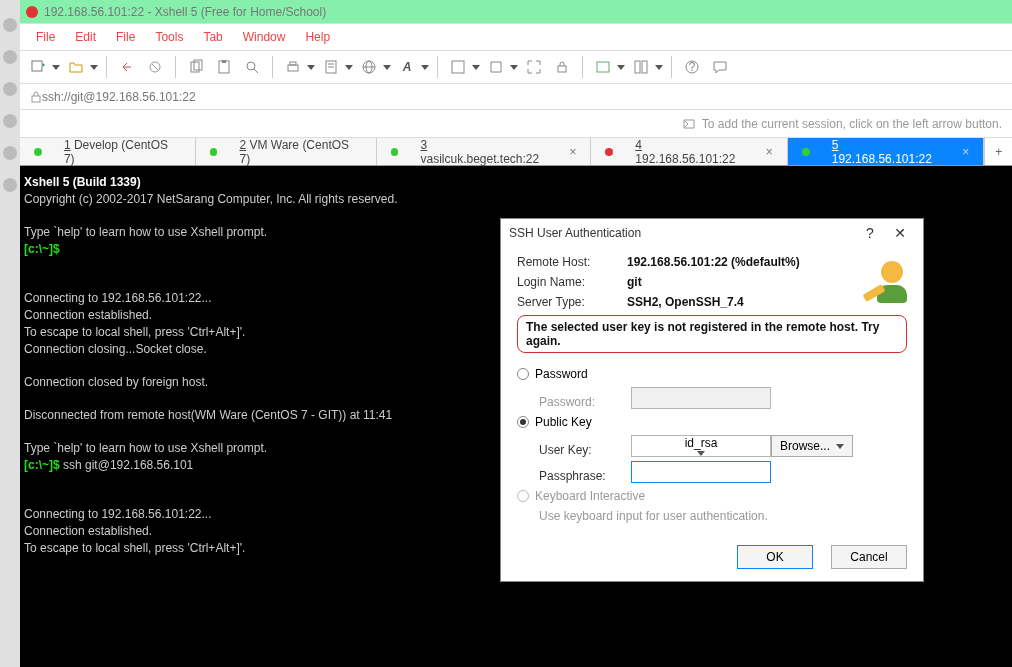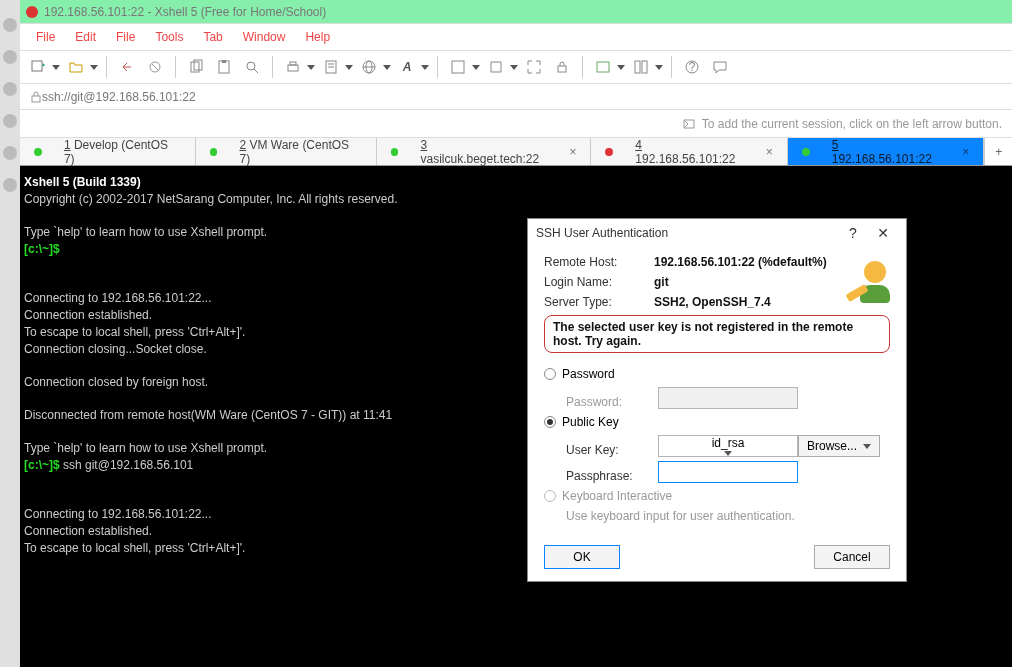--- a/index.html
+++ b/index.html
@@ -21,33 +21,33 @@
 .tb-btn { width:24px; height:24px; display:flex; align-items:center; justify-content:center; color:#555; position:relative; }
 .tb-drop { border-left:4px solid transparent; border-right:4px solid transparent; border-top:5px solid #555; margin-left:2px; }
 .tb-combo { display:flex; align-items:center; }
 
 .addrbar { height:26px; border-bottom:1px solid #ddd; display:flex; align-items:center; padding:0 10px; color:#777; }
 
 .infobar { height:28px; border-bottom:1px solid #ddd; display:flex; align-items:center; padding:0 10px; color:#999; gap:6px;justify-content:flex-end; }
 
 .tabstrip { height:28px; display:flex; align-items:stretch; background:#f6f6f6; border-bottom:1px solid #999; }
 .tab { display:flex; align-items:center; padding:0 14px; border-right:1px solid #ccc; color:#444; gap:22px; cursor:default; min-width:160px; position:relative; }
-.tab.active { background:#0a84ff; color:#0f172a; }
+.tab.active { background:#0a84ff; color:#ffffff; }
 .dot { width:8px; height:8px; border-radius:50%; display:inline-block; }
 .dot.green { background:#3c3; }
 .dot.red { background:#d33; }
 .tab .close { margin-left:auto; color:inherit; opacity:.7; }
 .tab-plus { width:28px; display:flex; align-items:center; justify-content:center; border-left:1px solid #ccc; background:#fff; color:#666; }
 .tab u { text-underline-offset:1px; }
 
 .terminal { position:absolute; left:0; right:0; top:166px; bottom:0; background:#000; color:#ccc; font-family:"Consolas","Courier New",monospace; font-size:13px; padding:8px 4px; white-space:pre; line-height:16px; }
 .terminal .bold { font-weight:bold; color:#fff; }
 .terminal .prompt { color:#2d2; font-weight:bold; }
 
-.dialog { position:absolute; left:480px; top:218px; width:380px; background:#fff; border:1px solid #888; box-shadow:2px 2px 8px rgba(0,0,0,.3);margin-left:27px; }
+.dialog { position:absolute; left:480px; top:218px; width:424px; background:#fff; border:1px solid #888; box-shadow:2px 2px 8px rgba(0,0,0,.3); }
 .dlg-title { height:28px; display:flex; align-items:center; padding:0 8px; background:#fff; }
 .dlg-title .ttl { flex:1; color:#333; }
 .dlg-title .help, .dlg-title .x { width:30px; text-align:center; color:#333; font-size:14px; }
 .dlg-body { padding:8px 16px 12px; }
 .info-grid { display:grid; grid-template-columns:110px 1fr; row-gap:6px; margin-right:50px; }
 .info-grid .lbl { color:#333; }
 .info-grid .val { color:#111; }
 .info-grid .val.bold { font-weight:bold; }
 .keyicon { position:absolute; right:16px; top:40px; width:44px; height:44px; }
 .keyicon .head { width:22px; height:22px; border-radius:50%; background:#f5b942; position:absolute; right:4px; top:2px; }
@@ -66,21 +66,21 @@
 .field-row .flabel { width:92px; color:#333; }
 .field-row .flabel.dis { color:#999; }
 .txt { border:1px solid #b5b5b5; background:#fff; height:22px; width:140px; padding:0 4px; }
 .txt.dis { background:#f0f0f0; color:#999; }
 .select { border:1px solid #b5b5b5; height:22px; width:140px; display:flex; align-items:center; padding:0 4px; justify-content:space-between;flex-direction:column; }
 .select .sarrow { border-left:4px solid transparent; border-right:4px solid transparent; border-top:5px solid #555; }
 .txt.focus { border:1px solid #0a84ff; }
 .btn-sm { border:1px solid #aaa; background:#f4f4f4; height:22px; padding:0 8px; display:flex; align-items:center; gap:4px; }
 .sub { color:#999; margin:0 0 0 22px; }
 
-.dlg-btns { display:flex; justify-content:space-between; gap:18px; padding:10px 16px 12px; }
+.dlg-btns { display:flex; justify-content:flex-end; gap:18px; padding:10px 16px 12px; }
 .btn { border:1px solid #aaa; background:#f4f4f4; min-width:76px; height:24px; display:flex; align-items:center; justify-content:center; }
 .btn.primary { border:1px solid #0a84ff; }
 
 svg { display:block; }
 </style>
 </head>
 <body>
 
 <div class="sidebar">
   <div class="sidebar-bubble"></div>

